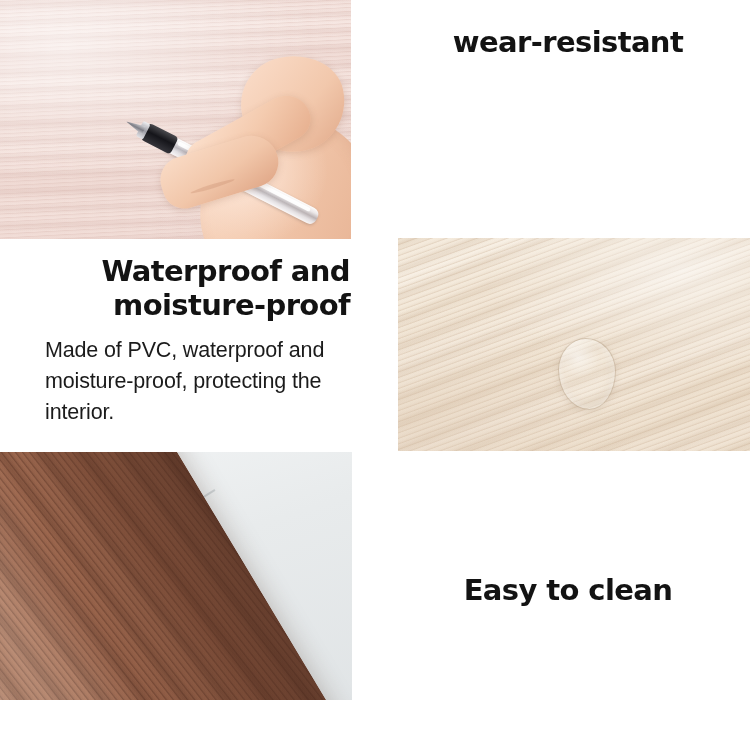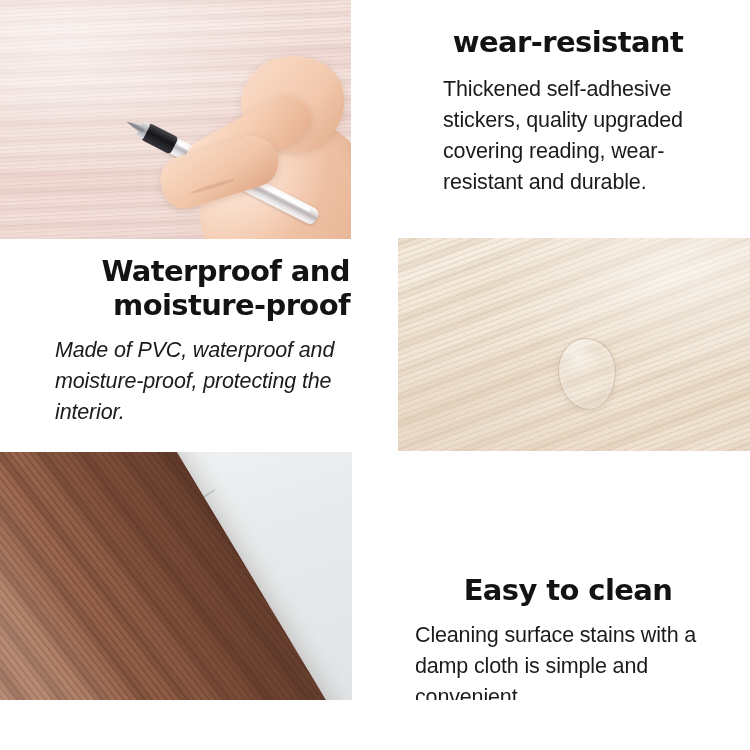--- a/index.html
+++ b/index.html
@@ -208,23 +208,22 @@
     position: absolute;
     left: 10px;
     top: 255px;
     width: 340px;
   }
   #block-waterproof .feature-title {
     text-align: right;
     margin: 0 0 12px 0;
   }
   #block-waterproof .feature-body {
-    margin: 10px;
+    margin: 0;
     padding-left: 35px;
-    font-style: italic;
   }
 
   
   #photo-droplet {
     left: 398px;
     top: 238px;
     width: 352px;
     height: 213px;
     background:
       radial-gradient(ellipse 90% 80% at 80% 15%, rgba(255,255,255,0.50), rgba(255,255,255,0) 62%),
@@ -409,21 +408,20 @@
     <div class="finger" id="finger-index">
       <div class="finger-crease" style="left:30px; top:30px; width:40px; height:4px;"></div>
     </div>
     <div class="finger" id="finger-thumb">
       <div class="finger-crease" style="left:26px; top:36px; width:46px; height:4px;"></div>
     </div>
   </div>
 
   <div id="block-wear-resistant">
     <h2 class="feature-title">wear-resistant</h2>
-    <p class="feature-body">Thickened self-adhesive stickers, quality upgraded covering reading, wear-resistant and durable.</p>
   </div>
 
   <div id="block-waterproof">
     <h2 class="feature-title">Waterproof and moisture-proof</h2>
     <p class="feature-body">Made of PVC, waterproof and moisture-proof, protecting the interior.</p>
   </div>
 
   <div class="photo" id="photo-droplet">
     <div id="water-droplet"></div>
   </div>
@@ -431,16 +429,15 @@
   <div class="photo" id="photo-roll">
     <div class="grout" id="grout-1"></div>
     <div class="grout" id="grout-2"></div>
     <div id="roll-body">
       <div id="roll-edge-highlight"></div>
     </div>
   </div>
 
   <div id="block-easy-clean">
     <h2 class="feature-title">Easy to clean</h2>
-    <p class="feature-body">Cleaning surface stains with a damp cloth is simple and convenient.</p>
   </div>
 
 </div>
 
 </body></html>

